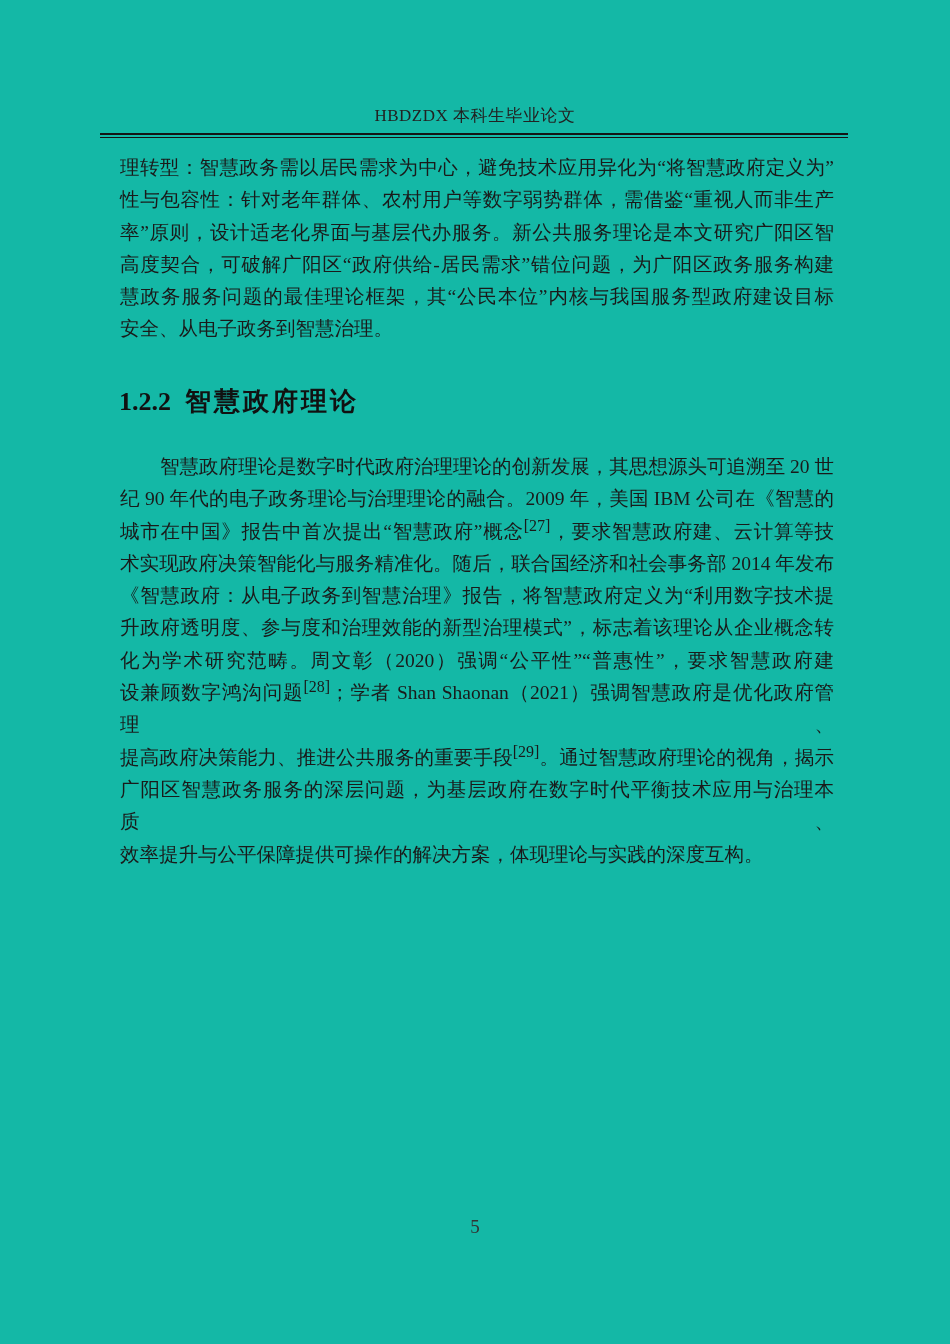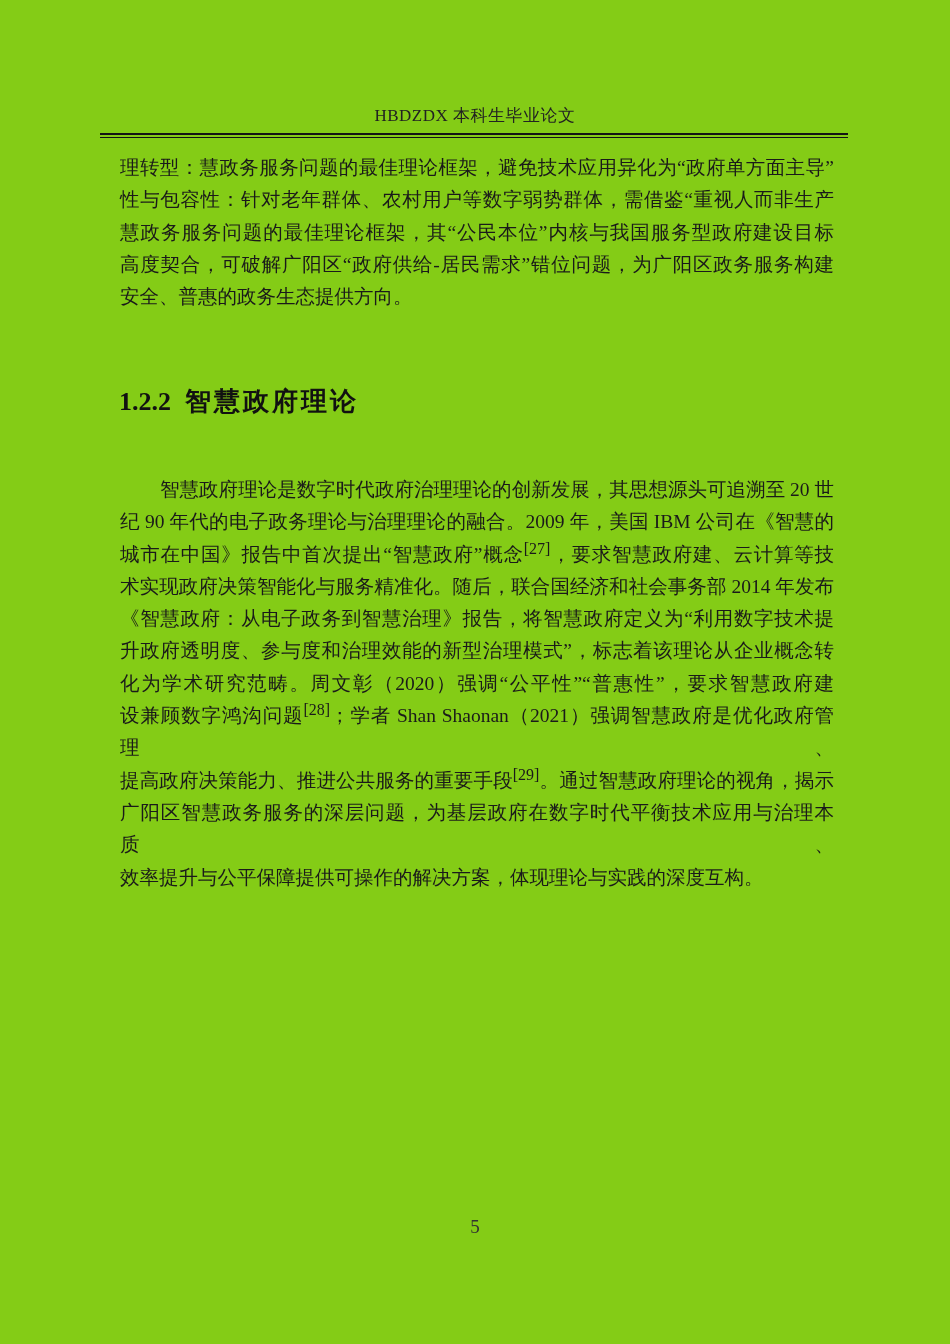--- a/index.html
+++ b/index.html
@@ -5,21 +5,21 @@
   html, body {
     margin: 0;
     padding: 0;
     background: #e8e8e8;
   }
   .page {
     position: relative;
     width: 950px;
     height: 1344px;
     margin: 0 auto;
-    background: #84cc16;
+    background: #14b8a6;
     font-family: "Liberation Serif", "DejaVu Serif", serif;
     color: #1a1a1a;
     overflow: hidden;
   }
   .running-header {
     position: absolute;
     top: 104px;
     left: 0;
     width: 100%;
     text-align: center;
@@ -37,21 +37,21 @@
     border-bottom: 1px solid #141414;
   }
   .para {
     position: absolute;
     left: 120px;
     width: 714px;
     font-size: 19.5px;
     line-height: 32.3px;
   }
   #para1 { top: 152px; }
-  #para2 { top: 474px; }
+  #para2 { top: 451px; }
   .line {
     text-align: justify;
     text-align-last: justify;
     white-space: normal;
   }
   .line.last { text-align-last: left; }
   .line.indent { text-indent: 40px; }
   sup {
     font-size: 16px;
     line-height: 0;
@@ -85,25 +85,26 @@
 
 <div class="page">
 
   <div class="running-header">
     <span>HBDZDX 本科生毕业论文</span>
   </div>
 
   <div class="header-rule"></div>
 
   <div class="para" id="para1">
-      <div class="line"><span>理转型：慧政务服务问题的最佳理论框架，避免技术应用异化为“政府单方面主导”</span></div>
+      <div class="line"><span>理转型：智慧政务需以居民需求为中心，避免技术应用异化为“将智慧政府定义为”</span></div>
       <div class="line"><span>性与包容性：针对老年群体、农村用户等数字弱势群体，需借鉴“重视人而非生产</span></div>
+      <div class="line"><span>率”原则，设计适老化界面与基层代办服务。新公共服务理论是本文研究广阳区智</span></div>
+      <div class="line"><span>高度契合，可破解广阳区“政府供给-居民需求”错位问题，为广阳区政务服务构建</span></div>
       <div class="line"><span>慧政务服务问题的最佳理论框架，其“公民本位”内核与我国服务型政府建设目标</span></div>
-      <div class="line"><span>高度契合，可破解广阳区“政府供给-居民需求”错位问题，为广阳区政务服务构建</span></div>
-      <div class="line last"><span>安全、普惠的政务生态提供方向。</span></div>
+      <div class="line last"><span>安全、从电子政务到智慧治理。</span></div>
     </div>
 
   <h2 class="heading">
     <span class="section-number">1.2.2</span><span class="hgap"></span><span class="section-title">智慧政府理论</span>
   </h2>
 
   <div class="para" id="para2">
       <div class="line indent"><span>智慧政府理论是数字时代政府治理理论的创新发展，其思想源头可追溯至 20 世</span></div>
       <div class="line"><span>纪 90 年代的电子政务理论与治理理论的融合。2009 年，美国 IBM 公司在《智慧的</span></div>
       <div class="line"><span>城市在中国》报告中首次提出“智慧政府”概念</span><sup>[27]</sup><span>，要求智慧政府建、云计算等技</span></div>

